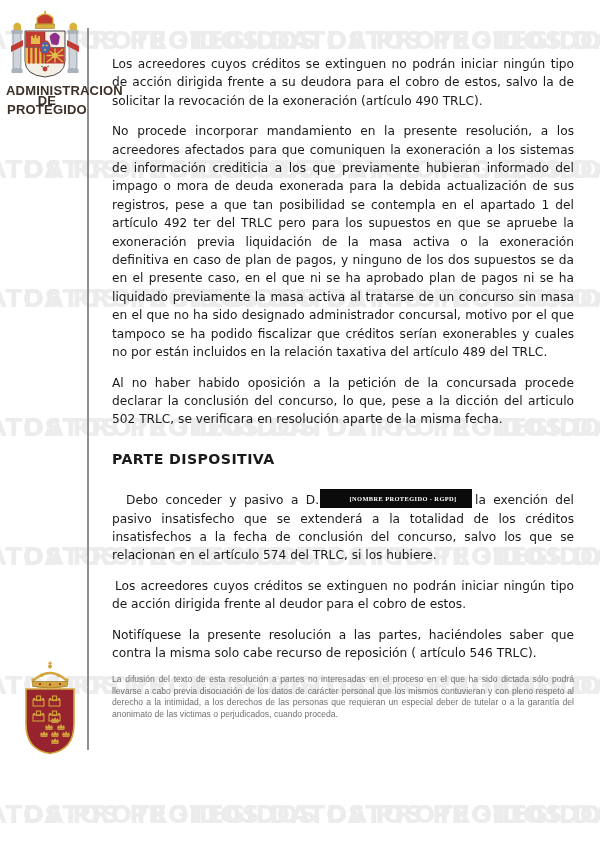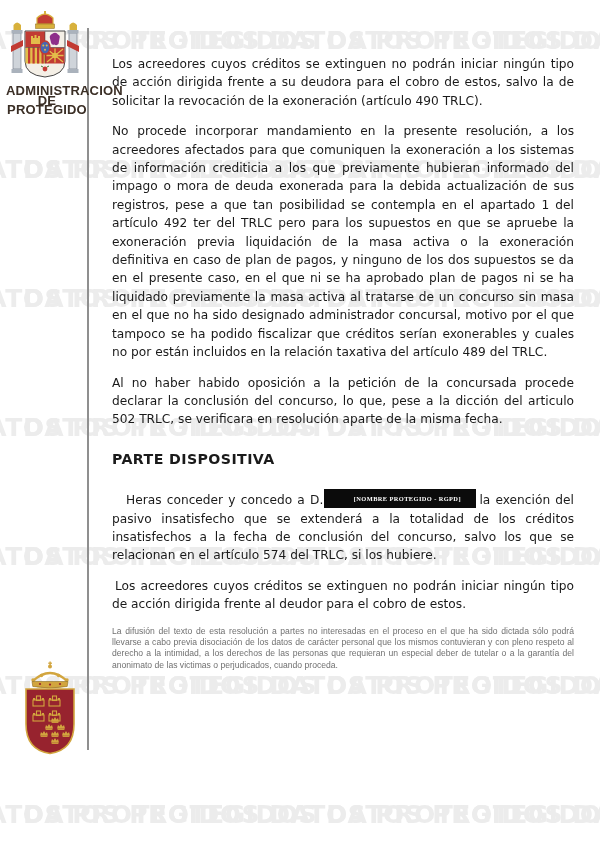--- a/index.html
+++ b/index.html
@@ -175,20 +175,21 @@
     </svg>
   </div>
 
   <div class="content">
     <p>Los acreedores cuyos créditos se extinguen no podrán iniciar ningún tipo de acción dirigida frente a su deudora para el cobro de estos, salvo la de solicitar la revocación de la exoneración (artículo 490 TRLC).</p>
     <p>No procede incorporar mandamiento en la presente resolución, a los acreedores afectados para que comuniquen la exoneración a los sistemas de información crediticia a los que previamente hubieran informado del impago o mora de deuda exonerada para la debida actualización de sus registros, pese a que tan posibilidad se contempla en el apartado 1 del artículo 492 ter del TRLC pero para los supuestos en que se apruebe la exoneración previa liquidación de la masa activa o la exoneración definitiva en caso de plan de pagos, y ninguno de los dos supuestos se da en el presente caso, en el que ni se ha aprobado plan de pagos ni se ha liquidado previamente la masa activa al tratarse de un concurso sin masa en el que no ha sido designado administrador concursal, motivo por el que tampoco se ha podido fiscalizar que créditos serían exonerables y cuales no por están incluidos en la relación taxativa del artículo 489 del TRLC.</p>
     <p>Al no haber habido oposición a la petición de la concursada procede declarar la conclusión del concurso, lo que, pese a la dicción del articulo 502 TRLC, se verificara en resolución aparte de la misma fecha.</p>
 
     <p class="heading">PARTE DISPOSITIVA</p>
 
-    <p class="indent"><span>Heras conceder y concedo a D.</span><span class="redaction"><span>[NOMBRE PROTEGIDO - RGPD]</span></span><span>la exención del pasivo insatisfecho que se extenderá a la totalidad de los créditos insatisfechos a la fecha de conclusión del concurso, salvo los que se relacionan en el artículo 574 del TRLC, si los hubiere.</span></p>
+    <p class="indent"><span>Debo conceder y pasivo a D.</span><span class="redaction"><span>[NOMBRE PROTEGIDO - RGPD]</span></span><span>la exención del pasivo insatisfecho que se extenderá a la totalidad de los créditos insatisfechos a la fecha de conclusión del concurso, salvo los que se relacionan en el artículo 574 del TRLC, si los hubiere.</span></p>
 
     <p class="indent-sm">Los acreedores cuyos créditos se extinguen no podrán iniciar ningún tipo de acción dirigida frente al deudor para el cobro de estos.</p>
+    <p>Notifíquese la presente resolución a las partes, haciéndoles saber que contra la misma solo cabe recurso de reposición ( artículo 546 TRLC).</p>
 
     <div class="footnote">La difusión del texto de esta resolución a partes no interesadas en el proceso en el que ha sido dictada sólo podrá llevarse a cabo previa disociación de los datos de carácter personal que los mismos contuvieran y con pleno respeto al derecho a la intimidad, a los derechos de las personas que requieran un especial deber de tutelar o a la garantía del anonimato de las victimas o perjudicados, cuando proceda.</div>
   </div>
 
 </div>
 
 </body></html>

